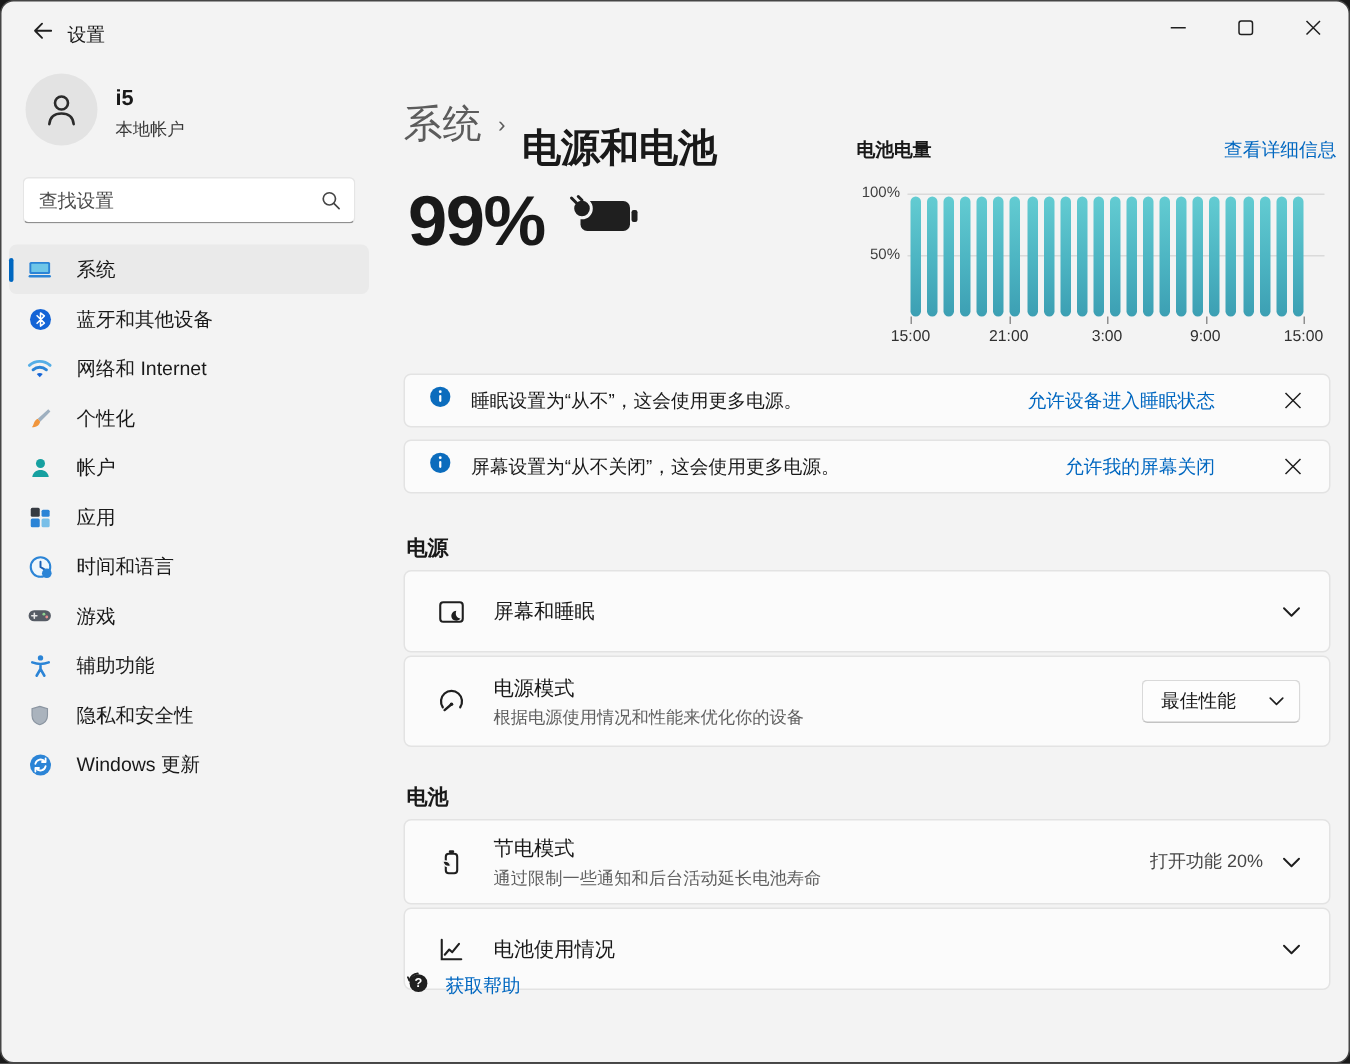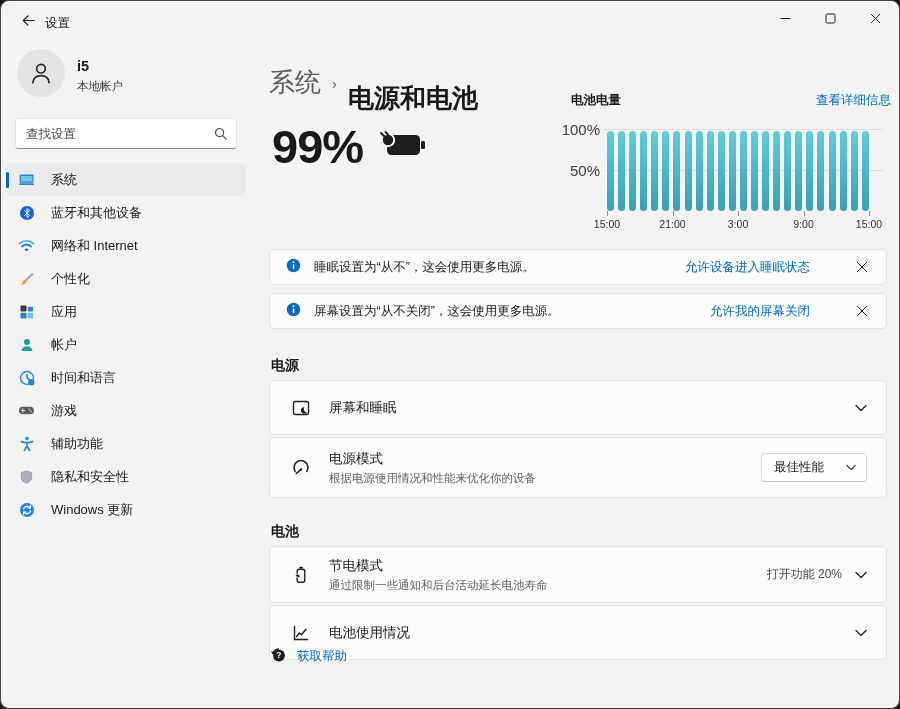--- a/index.html
+++ b/index.html
@@ -38,21 +38,21 @@
   .hero { position:absolute; left:21px; top:118px; display:flex; align-items:center; gap:15px; }
   .hero-percent { font-size:47px; font-weight:700; letter-spacing:-1px; }
   
   .chart { position:absolute; left:320px; top:91px; width:320px; }
   .chart-head { display:flex; justify-content:space-between; align-items:center; }
   .chart-title { font-size:12.5px; font-weight:700; }
   .chart-link { font-size:12.5px; color:#0067c0; text-decoration:none; cursor:pointer; }
   .plot-wrap { position:relative; margin:20px 0 0 36px; width:262px; }
   .plot { position:relative; height:82px; }
   .gridline { position:absolute; left:-2px; right:-14px; height:1px; background:#dadada; }
-  .ylab { position:absolute; right:calc(100% + 7px); transform:translateY(-50%); font-size:15px; color:#3f3f3f; white-space:nowrap; }
+  .ylab { position:absolute; right:calc(100% + 7px); transform:translateY(-50%); font-size:10px; color:#3f3f3f; white-space:nowrap; }
   .bars { position:absolute; inset:0; display:flex; align-items:flex-end; justify-content:space-between; }
   .bar { width:7px; border-radius:4px; background:linear-gradient(180deg,#63ccd2 0%,#4cb4c2 55%,#3c9fb3 100%); }
   .ticks { position:relative; height:5px; }
   .tick { position:absolute; top:0; width:1px; height:5px; background:#8f8f8f; }
   .xlabels { position:relative; height:14px; margin-top:2px; }
   .xlab { position:absolute; transform:translateX(-50%); font-size:10.5px; color:#303030; white-space:nowrap; }
   
   .banner { position:absolute; left:18px; width:618px; height:36px; background:#fbfbfb; border:1px solid #e3e3e3; border-radius:5px; display:flex; align-items:center; padding:0 15px 0 16px; gap:13px; }
   .banner-text { font-size:12.5px; color:#191919; }
   .banner-link { margin-left:auto; font-size:12.5px; color:#0067c0; cursor:pointer; }
@@ -158,36 +158,36 @@
           <svg width="16" height="16" viewBox="0 0 16 16">
               <path d="M6.2 8.2 L13.2 1.8 L14.6 3.4 L7.8 10.1 Z" fill="#9fb0c0"></path>
               <path d="M6.2 8.2 L7.8 10.1 C7.2 12.6 5.2 13.8 2.2 13.9 C3.4 12.6 3.3 11.5 4 10.2 C4.6 9.1 5.4 8.5 6.2 8.2 Z" fill="#f0953c"></path>
             </svg>
         </span>
         <span>个性化</span>
       </div>
       <div class="nav-item">
         <span class="nav-icon">
           <svg width="16" height="16" viewBox="0 0 16 16">
+              <circle cx="8" cy="5" r="3" fill="#16a0a0"></circle>
+              <path d="M2.5 14 C3 10.8 5.2 9.3 8 9.3 C10.8 9.3 13 10.8 13.5 14 Z" fill="#16a0a0"></path>
+            </svg>
+        </span>
+        <span>帐户</span>
+      </div>
+      <div class="nav-item">
+        <span class="nav-icon">
+          <svg width="16" height="16" viewBox="0 0 16 16">
               <rect x="1.5" y="1.5" width="6" height="6" rx="1" fill="#363b42"></rect>
               <rect x="8.7" y="2.8" width="5.4" height="4.7" rx="1" fill="#2b84d6"></rect>
               <rect x="1.5" y="8.7" width="6" height="5.8" rx="1" fill="#2b84d6"></rect>
               <rect x="8.7" y="8.7" width="5.4" height="5.8" rx="1" fill="#79bfe8"></rect>
             </svg>
         </span>
         <span>应用</span>
-      </div>
-      <div class="nav-item">
-        <span class="nav-icon">
-          <svg width="16" height="16" viewBox="0 0 16 16">
-              <circle cx="8" cy="5" r="3" fill="#16a0a0"></circle>
-              <path d="M2.5 14 C3 10.8 5.2 9.3 8 9.3 C10.8 9.3 13 10.8 13.5 14 Z" fill="#16a0a0"></path>
-            </svg>
-        </span>
-        <span>帐户</span>
       </div>
       <div class="nav-item">
         <span class="nav-icon">
           <svg width="16" height="16" viewBox="0 0 16 16">
               <circle cx="8" cy="8" r="6.5" fill="#eef6fc" stroke="#2b84d6" stroke-width="1.4"></circle>
               <path d="M8 4.5 V8 L10.6 9.6" stroke="#1a5fb4" stroke-width="1.3" fill="none" stroke-linecap="round"></path>
               <circle cx="12.2" cy="12.2" r="3.2" fill="#2b84d6"></circle>
             </svg>
         </span>
         <span>时间和语言</span>

